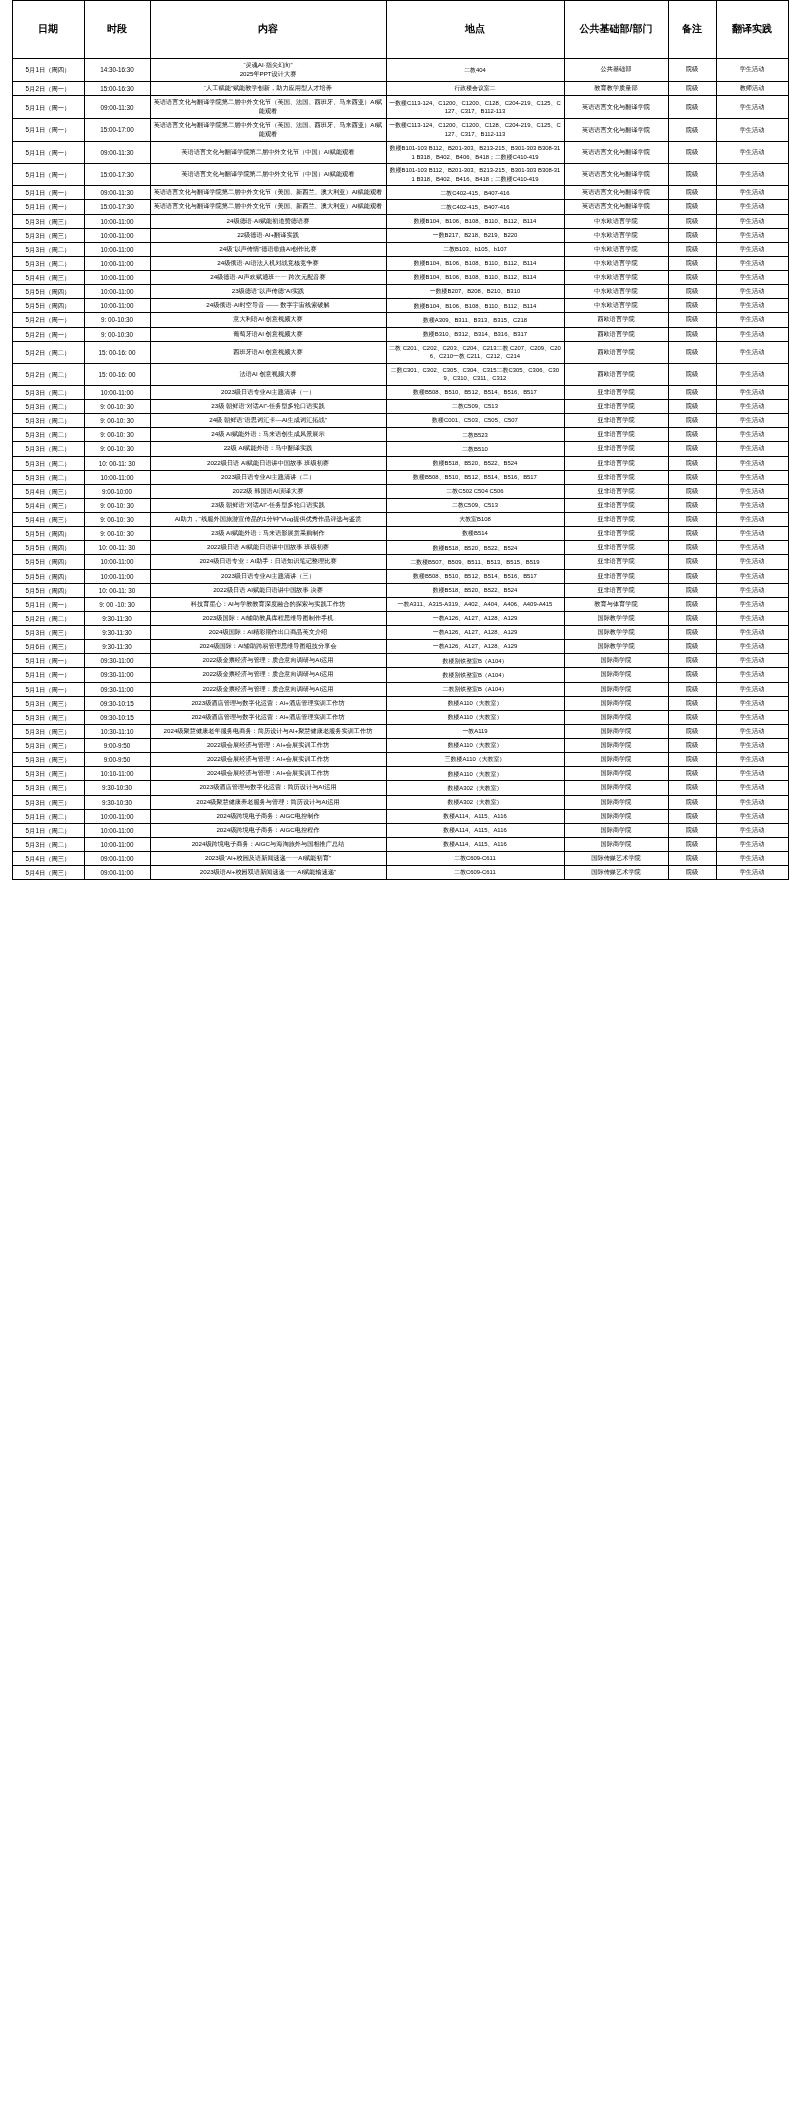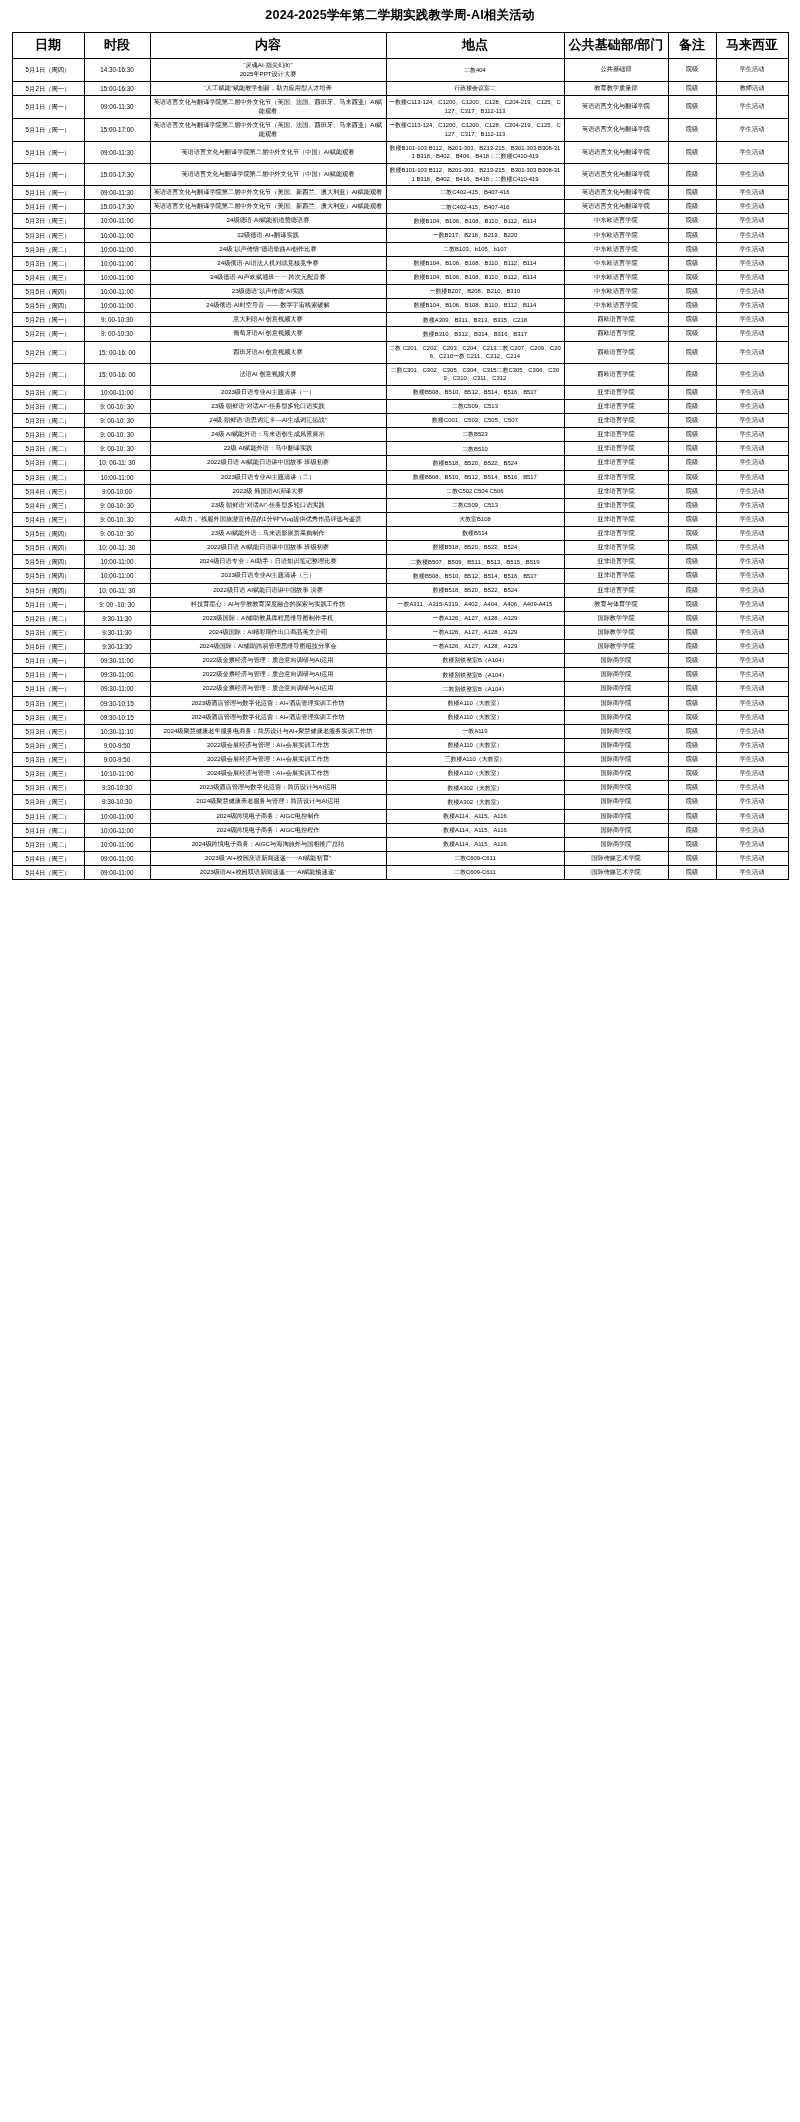--- a/index.html
+++ b/index.html
@@ -29,58 +29,57 @@
     border:1px solid #000;
     font-size:6.2px;
     line-height:1.45;
     text-align:center;
     vertical-align:middle;
     padding:2px 2px;
     word-break:break-all;
     overflow:hidden;
   }
   th{
-    font-size:13px;
+    font-size:10px;
     font-weight:bold;
     height:17px;
-    padding:3px 2px;
+    padding:20px 2px;
   }
   td.date{font-size:6.3px;white-space:nowrap;}
   td.time{font-size:6.3px;white-space:nowrap;}
   td.content{text-align:center;font-size:6.2px;}
   td.place{text-align:center;font-size:5.9px;}
   td.dept{font-size:6.2px;}
   td.remark{font-size:6.2px;}
   td.type{font-size:6.2px;}
   .multiline{white-space:pre-line;}
 </style>
 </head>
 <body>
 
 <div class="page">
-  <div class="doc-title">2024-2025学年第二学期实践教学周-AI相关活动</div>
   <table>
     <colgroup>
       <col class="c-date">
         <col class="c-time">
         <col class="c-content">
         <col class="c-place">
         <col class="c-dept">
         <col class="c-remark">
         <col class="c-type">
     </colgroup>
     <thead>
       <tr>
         <th>日期</th>
         <th>时段</th>
         <th>内容</th>
         <th>地点</th>
         <th>公共基础部/部门</th>
         <th>备注</th>
-        <th>马来西亚</th>
+        <th>翻译实践</th>
       </tr>
     </thead>
     <tbody id="table-body">
         <tr>
           <td class="date">5月1日（周四）</td>
           <td class="time">14:30-16:30</td>
           <td class="content multiline">“灵魂AI·指尖幻向”
 2025年PPT设计大赛</td>
           <td class="place multiline">二教404</td>
           <td class="dept">公共基础部</td>

